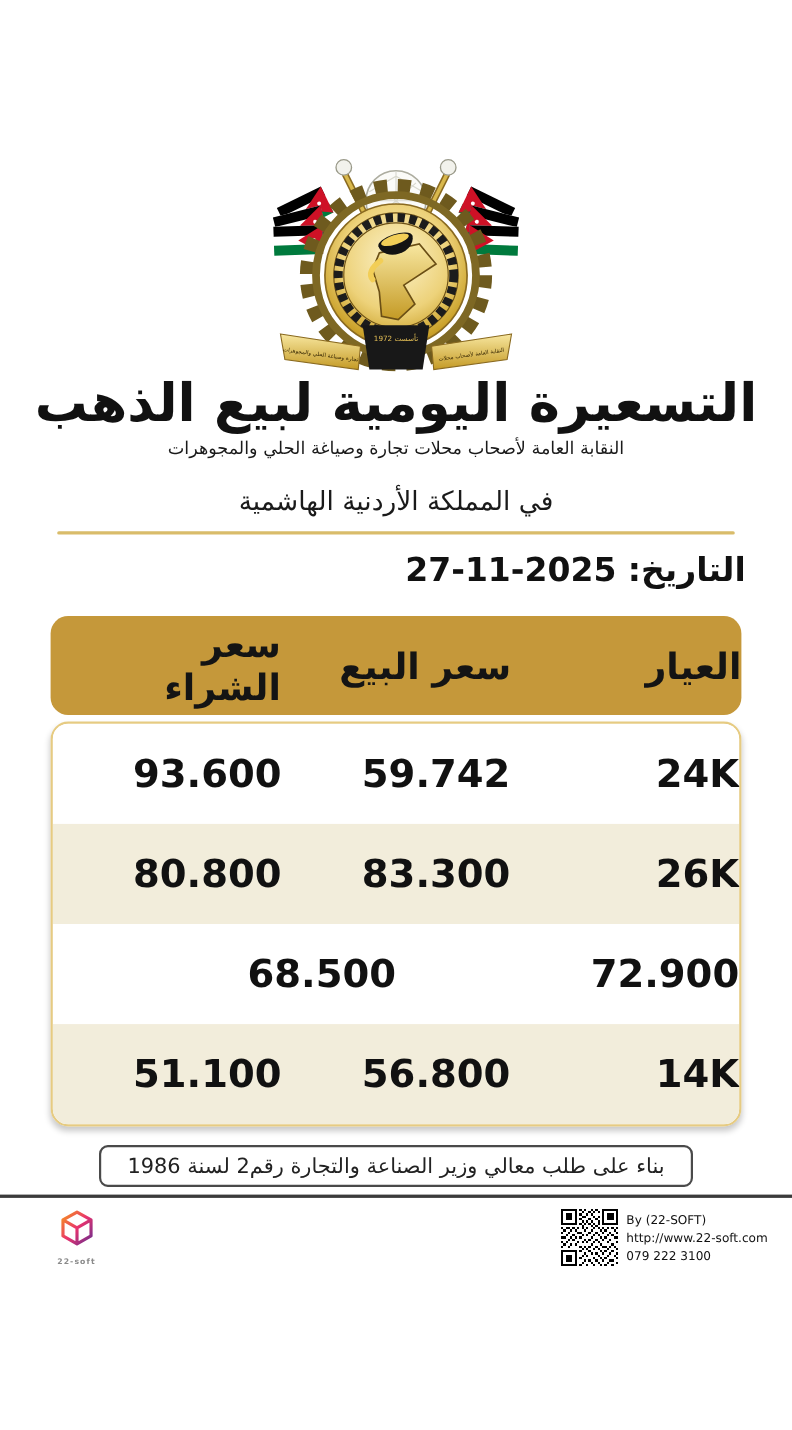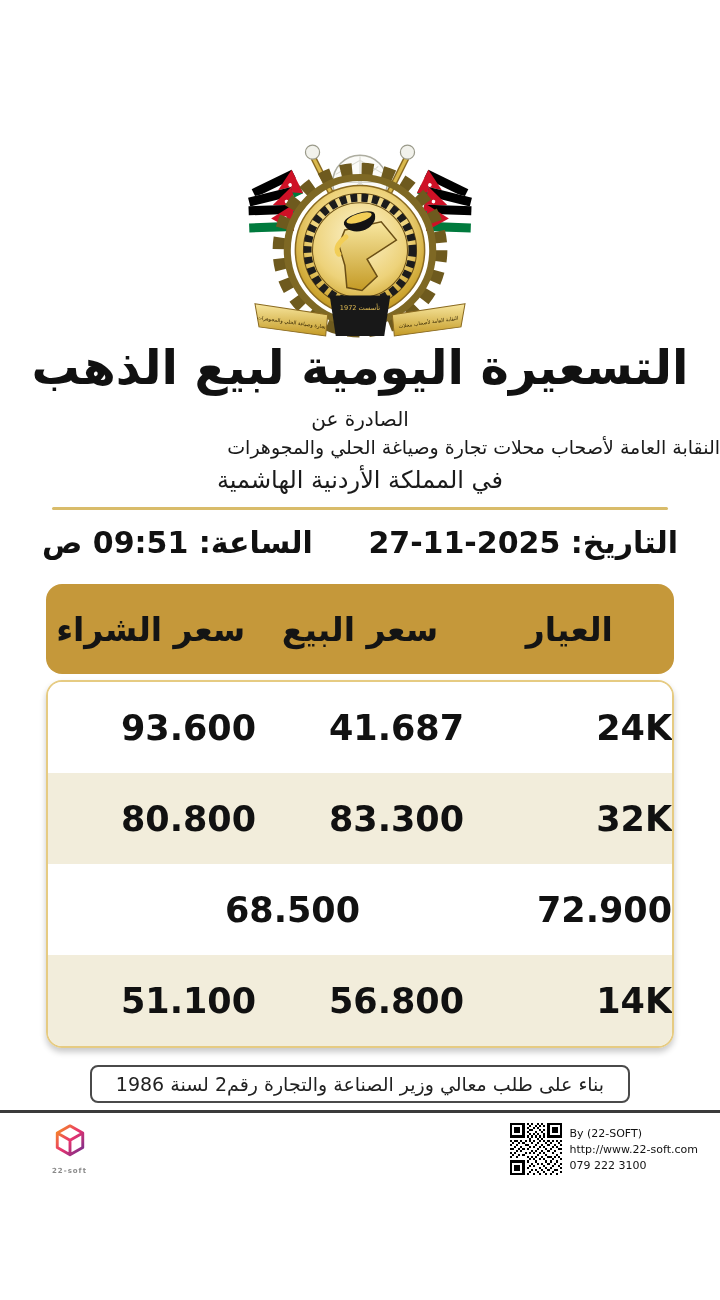--- a/index.html
+++ b/index.html
@@ -4,33 +4,33 @@
 <style>
   html,body{margin:0;padding:0;background:#ffffff;}
   body{width:720px;height:1300px;font-family:"DejaVu Sans",sans-serif;color:#111;position:relative;overflow:hidden;}
   .page{width:720px;height:1300px;background:#fff;}
 
   .emblem-wrap{display:flex;justify-content:center;padding-top:136px;}
   .emblem{display:block;}
 
   .main-title{text-align:center;font-size:48px;font-weight:bold;line-height:1.15;margin-top:2px;direction:rtl;}
   .issued-by{text-align:center;font-size:20px;line-height:1.3;margin-top:11px;direction:rtl;color:#1a1a1a;}
-  .syndicate-line{font-size:19px;line-height:1.3;margin-top:3px;direction:rtl;color:#1a1a1a;}
-  .country-line{text-align:center;font-size:24px;line-height:1.3;margin-top:5px;direction:rtl;color:#1a1a1a;}
+  .syndicate-line{text-align:center;font-size:16px;line-height:1.3;margin-top:3px;direction:rtl;color:#1a1a1a;}
+  .country-line{text-align:center;font-size:24px;line-height:1.3;margin-top:22px;direction:rtl;color:#1a1a1a;}
 
   .gold-divider{width:616px;height:3px;background:#D9BC6A;margin:11px auto 0;border-radius:2px;}
 
   .datetime-row{direction:rtl;display:flex;justify-content:space-between;align-items:center;
     padding:0 42px;margin-top:15px;font-size:30px;font-weight:bold;}
   .dt-group{white-space:nowrap;}
   .num{direction:ltr;unicode-bidi:isolate;}
 
   .price-header{direction:rtl;display:flex;align-items:center;margin:24px 46px 0;height:90px;
     background:#C5983A;border-radius:16px;font-size:33px;font-weight:bold;color:#141414;}
-  .price-header .col{flex:1;text-align:center;}
+  .price-header .col{flex:1;padding-left:39px;}
 
   .price-body{margin:6px 46px 0;border:2px solid #E6CB82;border-radius:16px;overflow:hidden;
     box-shadow:0 4px 6px rgba(0,0,0,0.22);}
   .price-row{direction:rtl;display:flex;align-items:center;height:91px;background:#ffffff;
     font-size:35px;font-weight:bold;}
   .price-row.alt{background:#F2EDDB;}
   .price-row .col{flex:1;text-align:right;}
 
   .note-wrap{text-align:center;margin-top:17px;}
   .note-box{display:inline-block;direction:rtl;border:2px solid #4a4a4a;border-radius:8px;
@@ -123,51 +123,46 @@
         <text x="110" y="172" font-size="6.5" fill="#E3BE55" text-anchor="middle">تأسست 1972</text>
         <path d="M6 166 L78 177 L76 198 L10 189 Z" fill="url(#gLin)" stroke="#8a6a20" stroke-width="1"></path>
         <path d="M214 166 L142 177 L144 198 L210 189 Z" fill="url(#gLin)" stroke="#8a6a20" stroke-width="1"></path>
         <text x="42" y="186" font-size="5" fill="#3a2a05" text-anchor="middle" transform="rotate(8 42 186)">تجارة وصياغة الحلي والمجوهرات</text>
         <text x="178" y="186" font-size="5" fill="#3a2a05" text-anchor="middle" transform="rotate(-8 178 186)">النقابة العامة لأصحاب محلات</text>
       </g>
     </svg>
   </div>
 
   <div class="main-title">التسعيرة اليومية لبيع الذهب</div>
-  <div class="issued-by">الصادرة عن</div>
   <div class="syndicate-line">النقابة العامة لأصحاب محلات تجارة وصياغة الحلي والمجوهرات</div>
   <div class="country-line">في المملكة الأردنية الهاشمية</div>
 
   <div class="gold-divider"></div>
 
   <div class="datetime-row">
     <span class="dt-group">
       <span>التاريخ:</span>
       <span class="num">27-11-2025</span>
     </span>
-    <span class="dt-group">
-      <span>الساعة:</span>
-      <span>09:51 ص</span>
-    </span>
   </div>
 
   <div class="price-header">
     <div class="col">العيار</div>
     <div class="col">سعر البيع</div>
     <div class="col">سعر الشراء</div>
   </div>
 
   <div class="price-body">
     <div class="price-row">
       <div class="col num">24K</div>
-      <div class="col num">41.687</div>
+      <div class="col num">59.742</div>
       <div class="col num">93.600</div>
     </div>
     <div class="price-row alt">
-      <div class="col num">32K</div>
+      <div class="col num">26K</div>
       <div class="col num">83.300</div>
       <div class="col num">80.800</div>
     </div>
     <div class="price-row">
       <div class="col num">72.900</div>
       <div class="col num">68.500</div>
     </div>
     <div class="price-row alt">
       <div class="col num">14K</div>
       <div class="col num">56.800</div>

